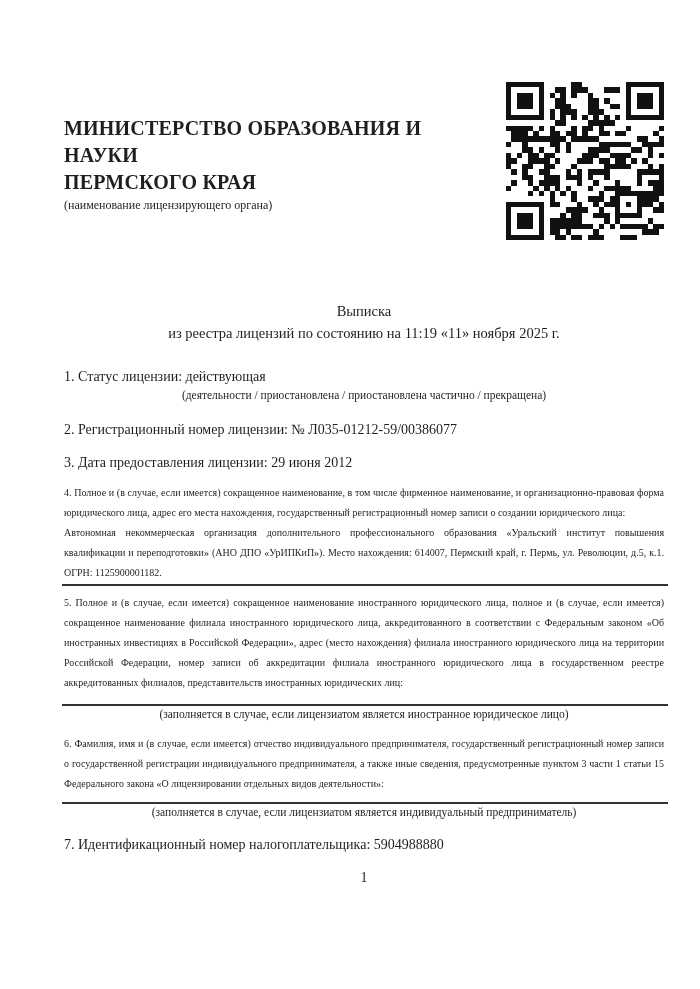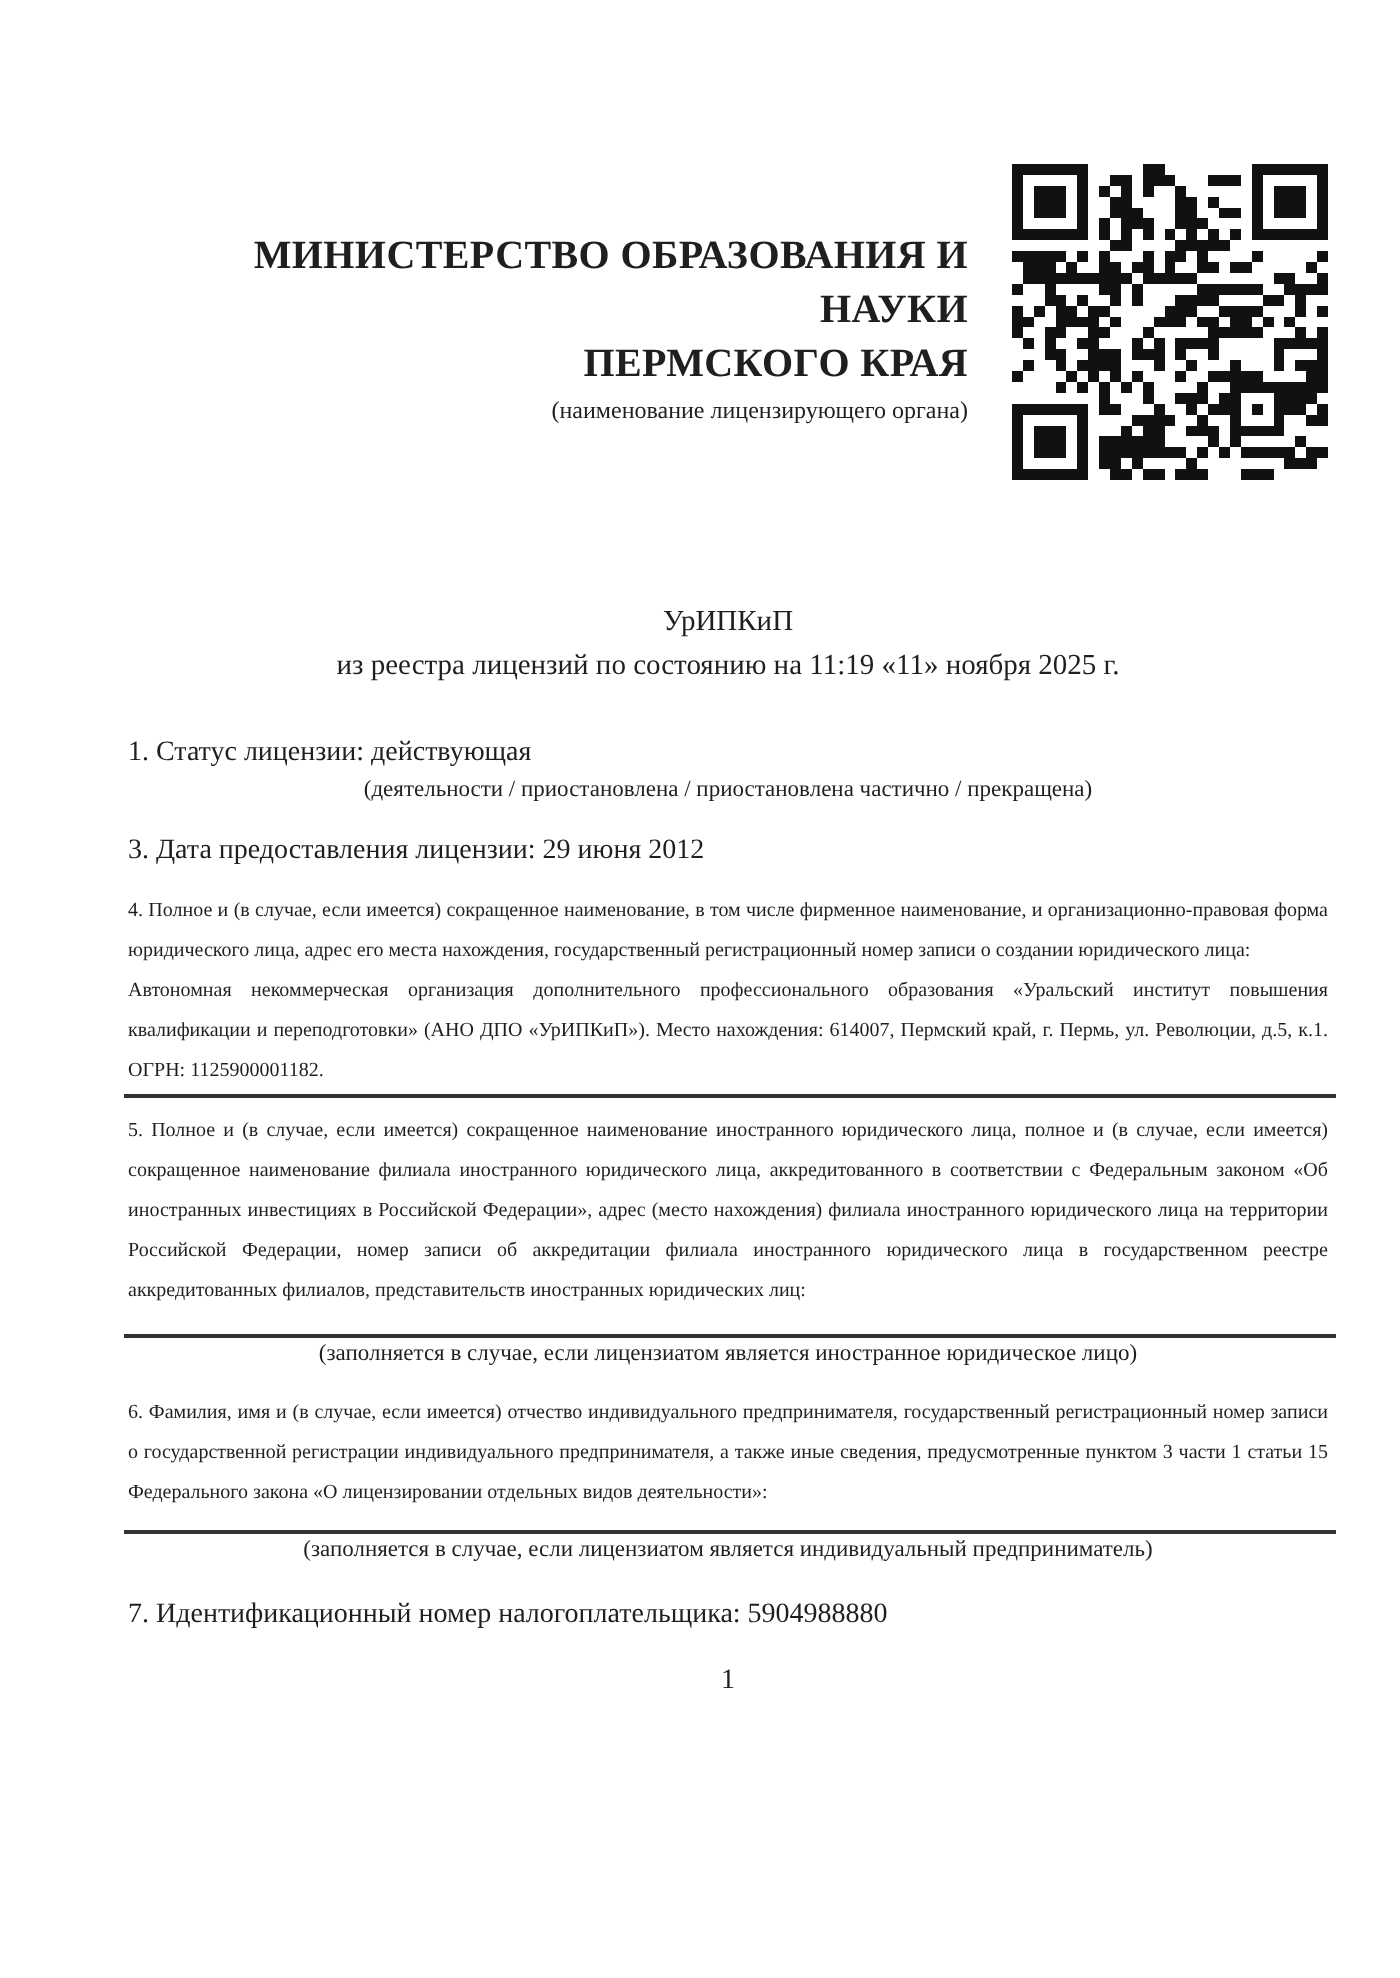--- a/index.html
+++ b/index.html
@@ -13,21 +13,21 @@
     color: #1f1f1f;
     font-family: "Liberation Serif", "DejaVu Serif", serif;
     overflow: hidden;
   }
   .header-row {
     display: flex;
     justify-content: space-between;
     align-items: center;
     height: 158px;
   }
-  .ministry { width: 420px; text-align: right; margin-top: 6px; }
+  .ministry { width: 420px; text-align: left; margin-top: 6px; }
   .ministry-title { font-weight: bold; font-size: 20px; line-height: 27px; letter-spacing: 0.2px; }
   .ministry-caption { font-size: 12px; line-height: 15px; margin-top: 2px; }
   .qr-box { width: 158px; height: 158px; flex: 0 0 auto; }
   .qr-box svg { display: block; }
 
   .doc-title { text-align: center; margin-top: 60px; font-size: 14.5px; line-height: 22px; }
 
   .item-line { font-size: 14px; line-height: 20px; }
   .para { font-size: 10px; line-height: 20px; text-align: justify; text-align-last: left; }
   .note { font-size: 11.5px; line-height: 16px; text-align: center; }
@@ -475,27 +475,28 @@
             <rect x="17" y="28" width="1" height="1"></rect>
             <rect x="21" y="28" width="1" height="1"></rect>
             <rect x="22" y="28" width="1" height="1"></rect>
             <rect x="23" y="28" width="1" height="1"></rect>
           </g>
         </svg>
     </div>
   </div>
 
   <div class="doc-title">
-    <div>УрИПКиП</div>
+    <div>Выписка</div>
     <div>из реестра лицензий по состоянию на 11:19 «11» ноября 2025 г.</div>
   </div>
 
   <div class="item-line mt-item1">1. Статус лицензии: действующая</div>
   <div class="note">(деятельности / приостановлена / приостановлена частично / прекращена)</div>
 
+  <div class="item-line mt-item2">2. Регистрационный номер лицензии: № Л035-01212-59/00386077</div>
 
   <div class="item-line mt-item3">3. Дата предоставления лицензии: 29 июня 2012</div>
 
   <div class="para mt-item4">4. Полное и (в случае, если имеется) сокращенное наименование, в том числе фирменное наименование, и организационно-правовая форма юридического лица, адрес его места нахождения, государственный регистрационный номер записи о создании юридического лица:</div>
   <div class="para">Автономная некоммерческая организация дополнительного профессионального образования «Уральский институт повышения квалификации и переподготовки» (АНО ДПО «УрИПКиП»). Место нахождения: 614007, Пермский край, г. Пермь, ул. Революции, д.5, к.1. ОГРН: 1125900001182.</div>
   <div class="rule rule4"></div>
 
   <div class="para mt-item5">5. Полное и (в случае, если имеется) сокращенное наименование иностранного юридического лица, полное и (в случае, если имеется) сокращенное наименование филиала иностранного юридического лица, аккредитованного в соответствии с Федеральным законом «Об иностранных инвестициях в Российской Федерации», адрес (место нахождения) филиала иностранного юридического лица на территории Российской Федерации, номер записи об аккредитации филиала иностранного юридического лица в государственном реестре аккредитованных филиалов, представительств иностранных юридических лиц:</div>
   <div class="rule rule5"></div>
   <div class="note">(заполняется в случае, если лицензиатом является иностранное юридическое лицо)</div>

